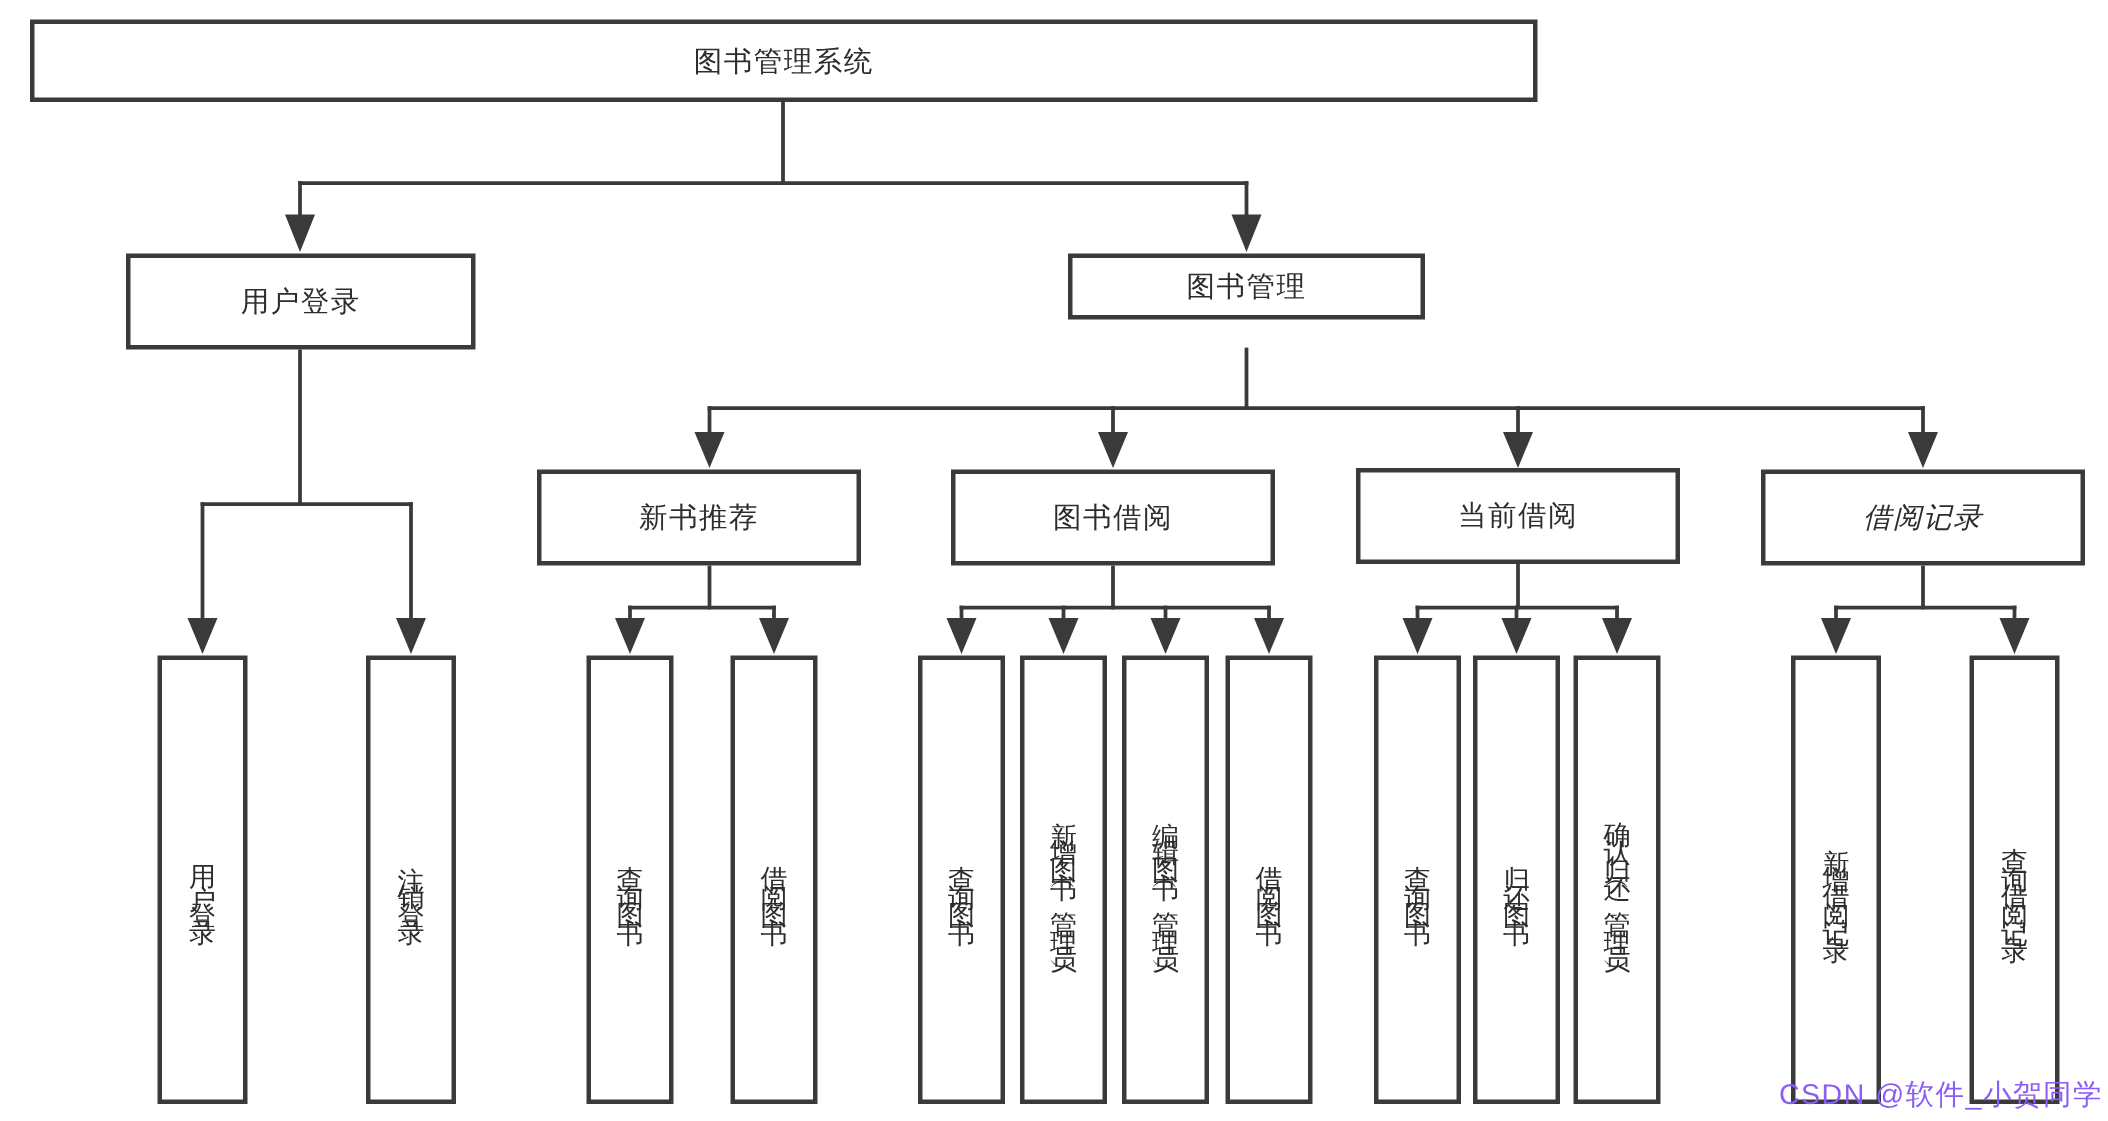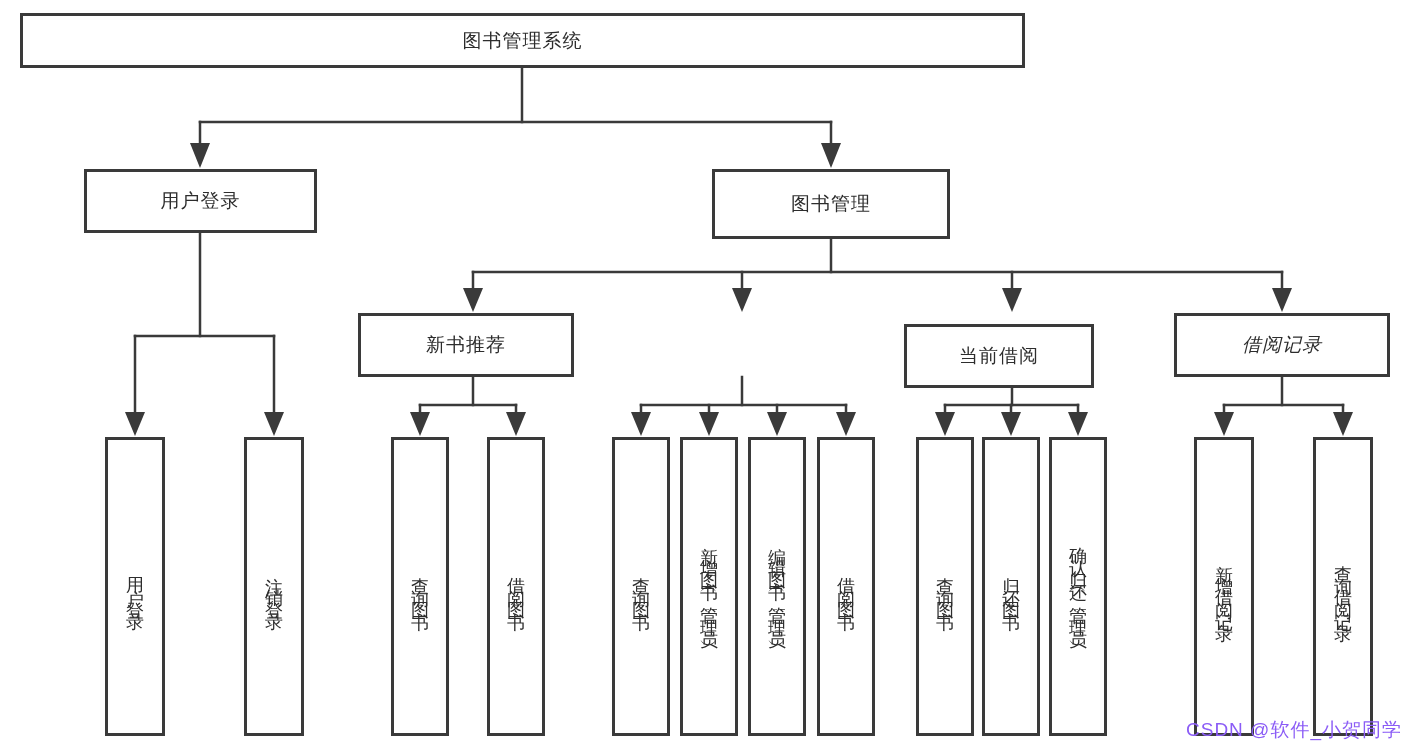--- a/index.html
+++ b/index.html
@@ -128,24 +128,25 @@
       <polygon points="1001,412 1021,412 1011,436"></polygon>
       <polygon points="1068,412 1088,412 1078,436"></polygon>
       <polygon points="1214,412 1234,412 1224,436"></polygon>
       <polygon points="1333,412 1353,412 1343,436"></polygon>
     </g>
   </svg>
 
   <div class="box" style="left:20px; top:13px; width:1005px; height:55px;">图书管理系统</div>
 
   <div class="box" style="left:84px; top:169px; width:233px; height:64px;">用户登录</div>
-  <div class="box" style="left:712px; top:169px; width:238px; height:70px;">图书管理</div>
+  <div class="box" style="left:712px; top:169px; width:238px; height:44px;">图书管理</div>
 
   <div class="box" style="left:358px; top:313px; width:216px; height:64px;">新书推荐</div>
-  <div class="box" style="left:904px; top:324px; width:190px; height:64px;">当前借阅</div>
+  <div class="box" style="left:634px; top:313px; width:216px; height:64px;">图书借阅</div>
+  <div class="box" style="left:904px; top:312px; width:216px; height:64px;">当前借阅</div>
   <div class="box" style="left:1174px; top:313px; width:216px; height:64px;font-style:italic;">借阅记录</div>
 
   <div class="box vbox" style="left:105px; width:60px;">
     <span class="vtext">用户登录</span>
   </div>
   <div class="box vbox" style="left:244px; width:60px;">
     <span class="vtext">注销登录</span>
   </div>
 
   <div class="box vbox" style="left:391px; width:58px;">

